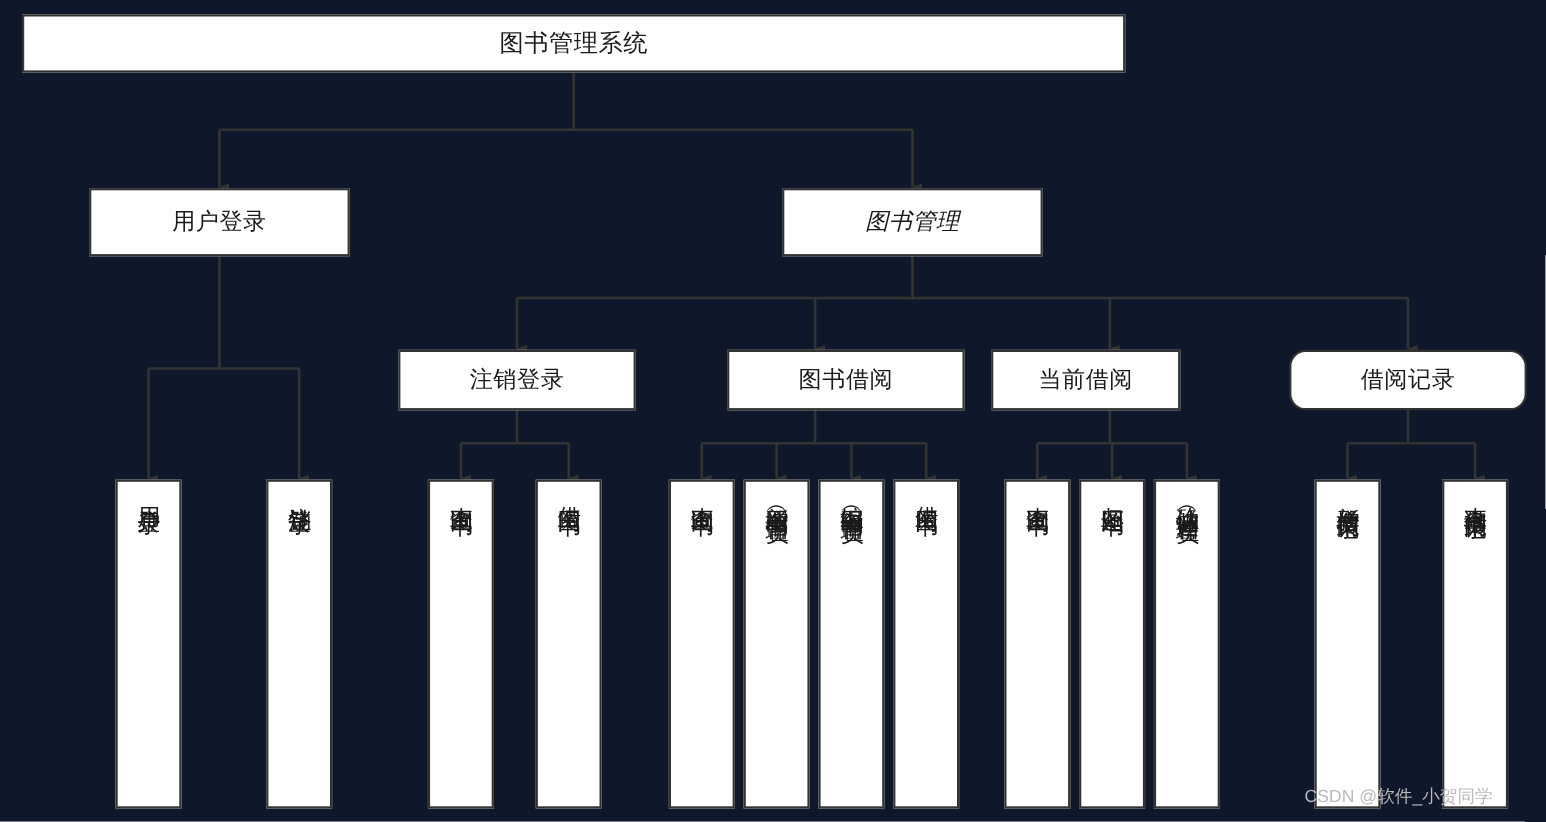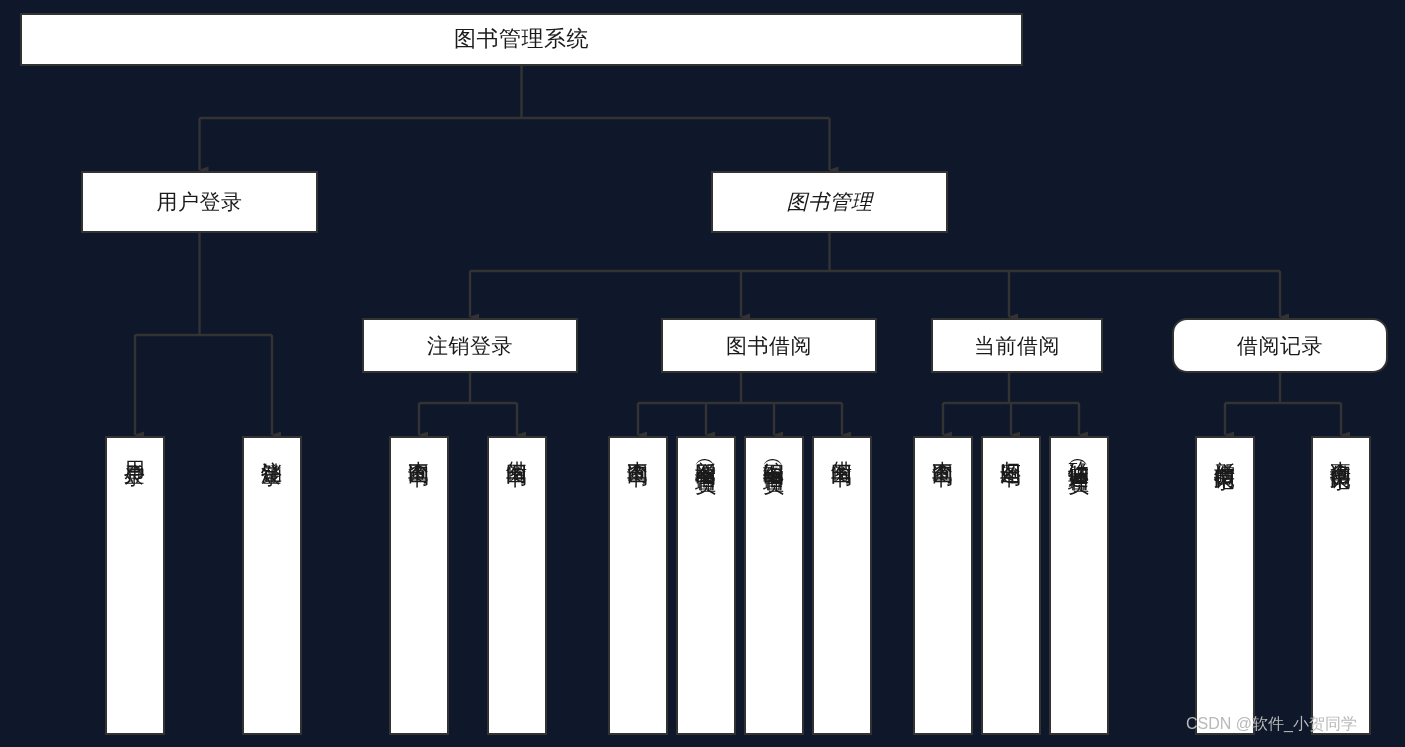--- a/index.html
+++ b/index.html
@@ -127,21 +127,21 @@
       </div>
       <div class="node horizontal" style="left: 711px; top: 171px; width: 237px; height: 62px; font-style: italic;">
         <span class="node-label">图书管理</span>
       </div>
       <div class="node horizontal" style="left: 362px; top: 318px; width: 216px; height: 55px;">
         <span class="node-label">注销登录</span>
       </div>
       <div class="node horizontal" style="left: 633px; top: 318px; width: 216px; height: 55px; margin-left: 28px;">
         <span class="node-label">图书借阅</span>
       </div>
-      <div class="node horizontal" style="left: 901px; top: 318px; width: 172px; height: 55px; margin-left: 30px;">
+      <div class="node horizontal" style="left: 901px; top: 318px; width: 172px; height: 55px;">
         <span class="node-label">当前借阅</span>
       </div>
       <div class="node horizontal" style="left: 1172px; top: 318px; width: 216px; height: 55px; border-radius: 15px;">
         <span class="node-label">借阅记录</span>
       </div>
       <div class="node vertical" style="left: 105px; top: 436px; width: 60px; height: 299px;">
         <span class="node-label">用户登录</span>
       </div>
       <div class="node vertical" style="left: 242px; top: 436px; width: 60px; height: 299px;">
         <span class="node-label">注销登录</span>

